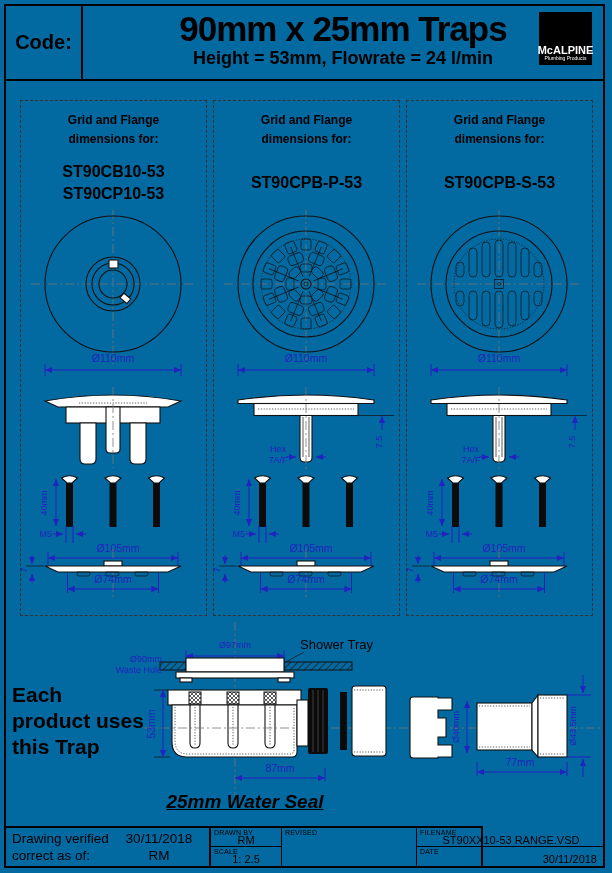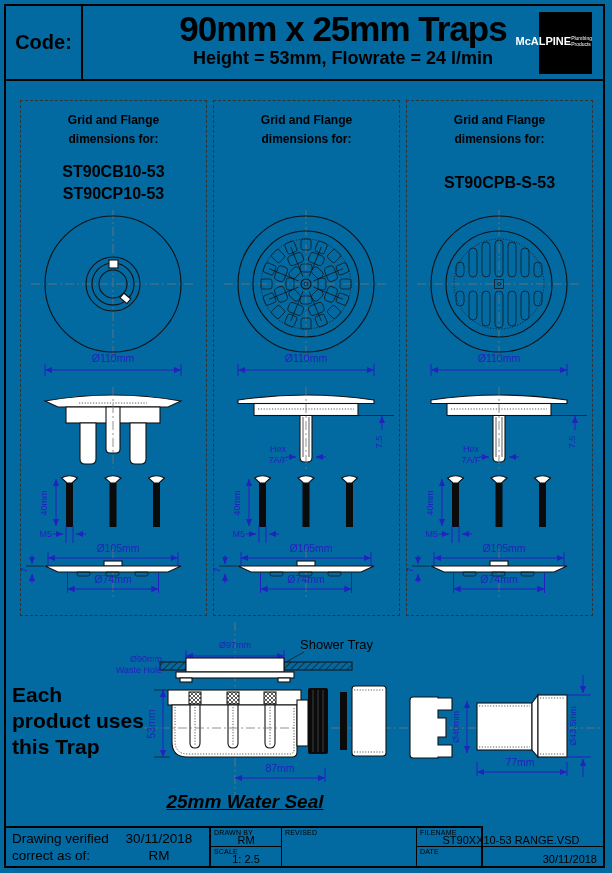--- a/index.html
+++ b/index.html
@@ -9,22 +9,22 @@
          border:2px solid #000;box-sizing:border-box;}
   
   .header{position:absolute;left:4px;top:4px;width:601px;height:77px;
           border:2px solid #000;box-sizing:border-box;display:flex;}
   .code-cell{width:77px;border-right:2px solid #000;box-sizing:border-box;
              display:flex;align-items:center;justify-content:center;
              font-size:20px;font-weight:bold;}
   .title-block{flex:1;text-align:center;padding-top:3px;}
   .title{font-size:35px;font-weight:bold;line-height:39px;letter-spacing:-1px;}
   .subtitle{font-size:18px;font-weight:bold;}
-  .logo{position:absolute;right:11px;top:6px;width:53px;height:62px;background:#000;
-        color:#fff;display:flex;flex-direction:row;justify-content:flex-end;
+  .logo{position:absolute;right:11px;top:6px;width:53px;height:53px;background:#000;
+        color:#fff;display:flex;flex-direction:column;justify-content:flex-end;
         align-items:center;padding-bottom:4px;box-sizing:border-box;}
   .logo-main{font-size:11px;font-weight:bold;line-height:10px;letter-spacing:0px;}
   .logo-sub{font-size:5px;line-height:6px;}
   
   .panel{position:absolute;top:100px;width:187px;height:516px;
          border:1.5px dashed #333;box-sizing:border-box;text-align:center;}
   #p1{left:20px}#p2{left:213px}#p3{left:406px}
   .phead{font-size:12px;font-weight:bold;line-height:19px;margin-top:10px;}
   .pmodels{margin-top:10px;height:48px;display:flex;flex-direction:column;
            justify-content:center;font-weight:bold;font-size:16px;line-height:22px;}
@@ -158,20 +158,23 @@
         <line class="dl" x1="46.5" y1="369" x2="46.5" y2="389"></line>
         <line class="dl" x1="137.5" y1="369" x2="137.5" y2="389"></line>
       </g>
     </svg>
   </div>
 
   <div class="panel" id="p2">
     <div class="phead">
       <div>Grid and Flange</div>
       <div>dimensions for:</div>
+    </div>
+    <div class="pmodels">
+      <div>ST90CPB-P-53</div>
     </div>
     <svg class="pdraw" width="187" height="400" viewBox="0 0 187 400">
       <defs>
         <marker id="a2" viewBox="0 0 10 10" refX="8" refY="4.5" markerWidth="9" markerHeight="9" orient="auto-start-reverse">
           <path d="M0,1 L8,4.5 L0,8 Z" fill="#2222c0"></path>
         </marker>
         <rect id="s2o" x="-5" y="-45" width="10" height="11" rx="2" class="lnt"></rect>
         <rect id="s2m" x="-7.5" y="-32" width="15" height="10" rx="3" class="lnt"></rect>
         <rect id="s2i" x="-6" y="-20" width="12" height="8" rx="3" class="lnt"></rect>
       </defs>

